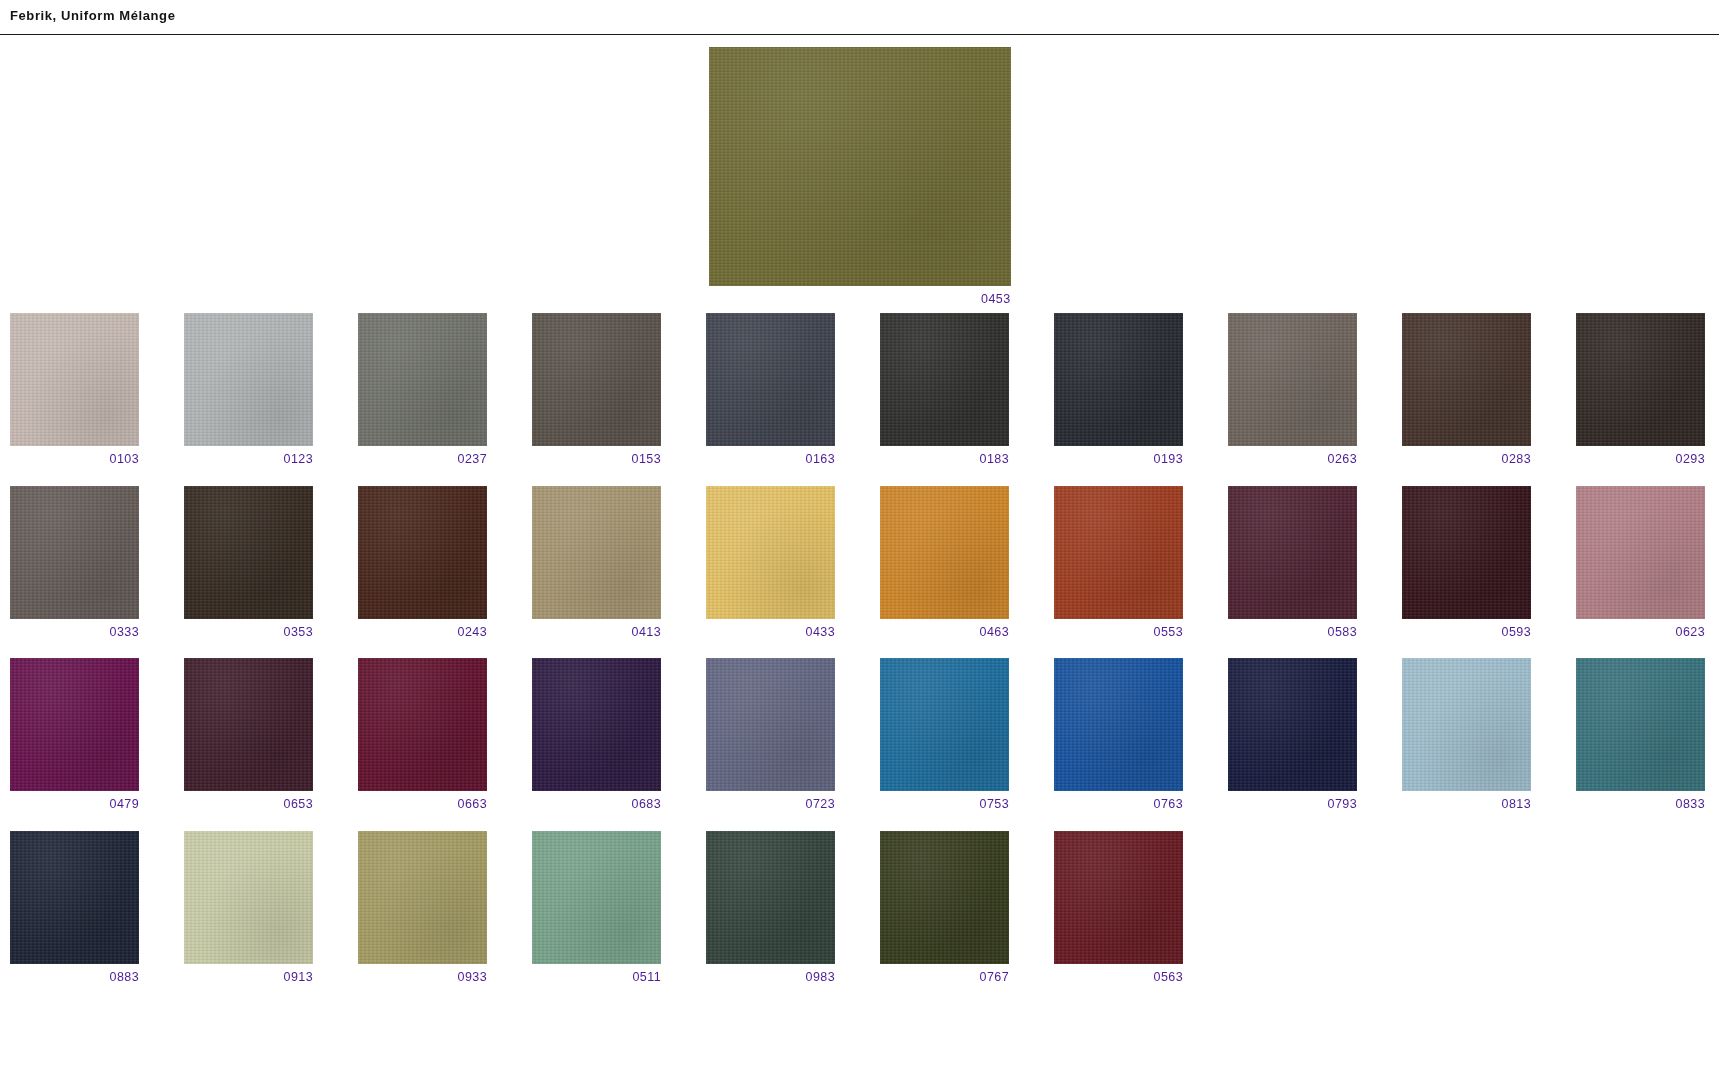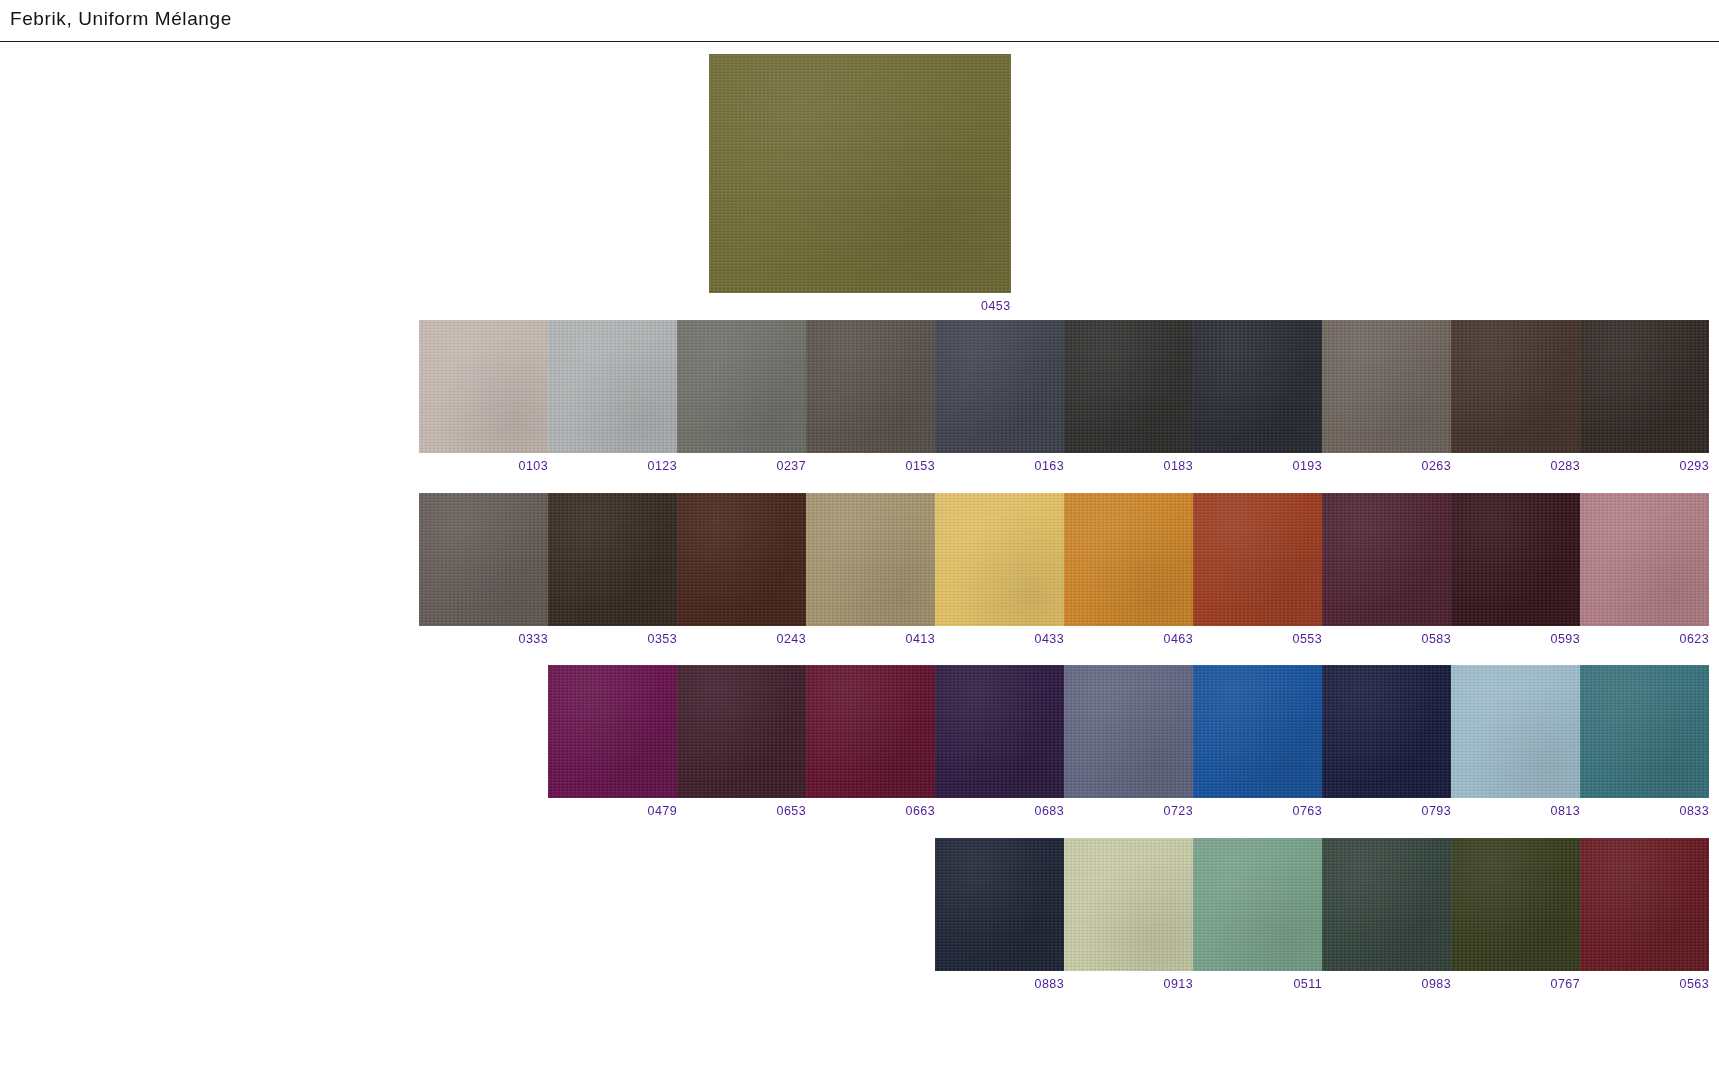--- a/index.html
+++ b/index.html
@@ -16,22 +16,22 @@
     color: #111111;
     overflow: hidden;
   }
 
   
   .page-header {
     padding: 8px 10px 10px 10px;
     border-bottom: 1px solid #1a1a1a;
   }
   .page-title {
-    font-size: 19px;
-    font-weight: 400;
+    font-size: 13px;
+    font-weight: 700;
     letter-spacing: 0.6px;
     color: #141414;
     line-height: 1.2;
     margin: 0;
   }
 
   
   .featured-area {
     display: flex;
     justify-content: center;
@@ -50,22 +50,22 @@
     overflow: hidden;
   }
 
   
   .swatch-grid {
     padding: 0 10px;
     margin-top: 8px;
   }
   .swatch-row {
     display: flex;
+    gap: 45px;
     margin-bottom: 20px;
-    justify-content: flex-end;
   }
   .swatch-cell {
     width: 129px;
     display: flex;
     flex-direction: column;
   }
   .swatch-chip {
     width: 129px;
     height: 133px;
     position: relative;
@@ -306,20 +306,27 @@
         <div class="swatch-label">0683</div>
       </div>
       <div class="swatch-cell">
         <div class="swatch-chip" style="background-color: rgb(96, 100, 127);">
           <span class="tex tex-h"></span>
           <span class="tex tex-v"></span>
         </div>
         <div class="swatch-label">0723</div>
       </div>
       <div class="swatch-cell">
+        <div class="swatch-chip" style="background-color: rgb(26, 107, 156);">
+          <span class="tex tex-h"></span>
+          <span class="tex tex-v"></span>
+        </div>
+        <div class="swatch-label">0753</div>
+      </div>
+      <div class="swatch-cell">
         <div class="swatch-chip" style="background-color: rgb(20, 80, 156);">
           <span class="tex tex-h"></span>
           <span class="tex tex-v"></span>
         </div>
         <div class="swatch-label">0763</div>
       </div>
       <div class="swatch-cell">
         <div class="swatch-chip" style="background-color: rgb(22, 26, 60);">
           <span class="tex tex-h"></span>
           <span class="tex tex-v"></span>
@@ -350,20 +357,27 @@
         <div class="swatch-label">0883</div>
       </div>
       <div class="swatch-cell">
         <div class="swatch-chip" style="background-color: rgb(199, 203, 166);">
           <span class="tex tex-h"></span>
           <span class="tex tex-v"></span>
         </div>
         <div class="swatch-label">0913</div>
       </div>
       <div class="swatch-cell">
+        <div class="swatch-chip" style="background-color: rgb(162, 154, 97);">
+          <span class="tex tex-h"></span>
+          <span class="tex tex-v"></span>
+        </div>
+        <div class="swatch-label">0933</div>
+      </div>
+      <div class="swatch-cell">
         <div class="swatch-chip" style="background-color: rgb(118, 161, 137);">
           <span class="tex tex-h"></span>
           <span class="tex tex-v"></span>
         </div>
         <div class="swatch-label">0511</div>
       </div>
       <div class="swatch-cell">
         <div class="swatch-chip" style="background-color: rgb(49, 66, 58);">
           <span class="tex tex-h"></span>
           <span class="tex tex-v"></span>

